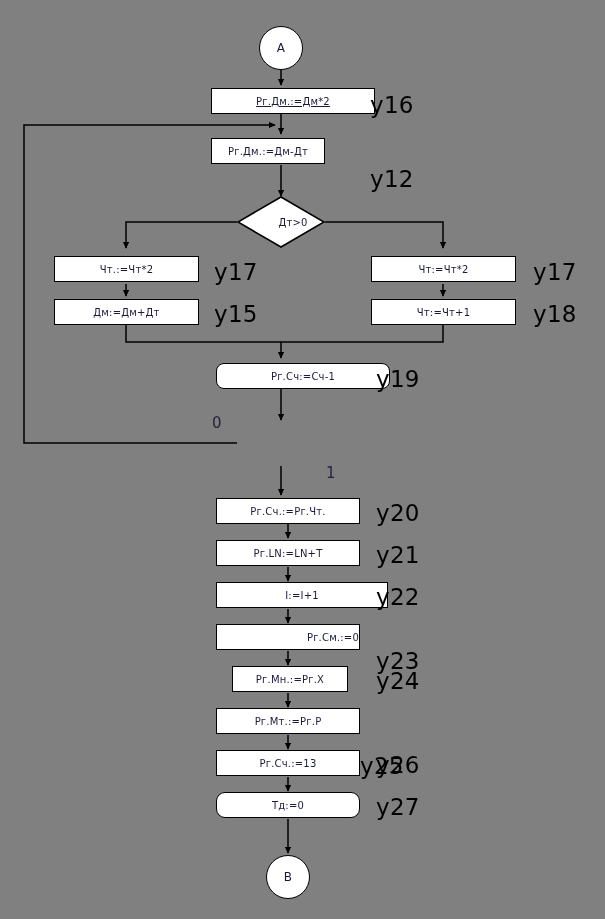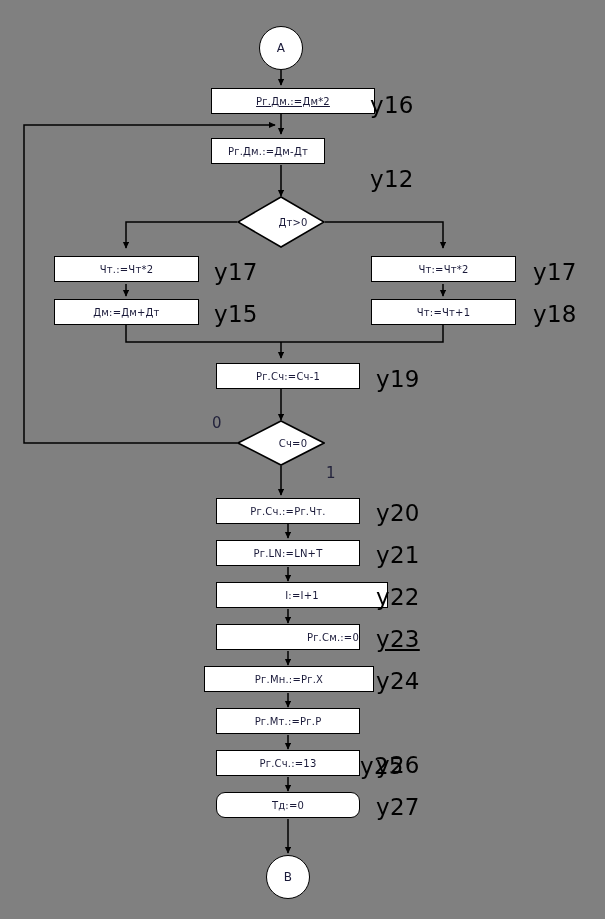--- a/index.html
+++ b/index.html
@@ -167,31 +167,25 @@
   <div class="node proc" style="left:371px; top:256px; width:145px;">
     <span>Чт:=Чт*2</span>
   </div>
   <div class="ylabel" style="left:533px; top:259px;">y17</div>
 
   <div class="node proc" style="left:371px; top:299px; width:145px;">
     <span>Чт:=Чт+1</span>
   </div>
   <div class="ylabel" style="left:533px; top:301px;">y18</div>
 
-  <div class="node proc" style="left:216px; top:363px; width:144px;">
+  <div class="node proc" style="left:216px; top:363px; width:174px;border-radius:8px;">
     <span>Рг.Сч:=Сч-1</span>
   </div>
   <div class="ylabel" style="left:376px; top:366px;">y19</div>
 
-  <div class="node decision" style="left:237px; top:420px; width:88px; height:46px;">
-    <svg width="88" height="46" viewBox="0 0 88 46" xmlns="http://www.w3.org/2000/svg">
-      <polygon points="44,1 87,23 44,45 1,23" fill="#ffffff" stroke="#000000" stroke-width="1.6"></polygon>
-    </svg>
-    <span class="dtext">Сч=0</span>
-  </div>
   <div class="edgelabel" style="left:212px; top:414px;">0</div>
   <div class="edgelabel" style="left:326px; top:464px;">1</div>
 
   <div class="node proc" style="left:216px; top:498px; width:144px;">
     <span>Рг.Сч.:=Рг.Чт.</span>
   </div>
   <div class="ylabel" style="left:376px; top:500px;">y20</div>
 
   <div class="node proc" style="left:216px; top:540px; width:144px;">
     <span>Рг.LN:=LN+T</span>
@@ -199,23 +193,23 @@
   <div class="ylabel" style="left:376px; top:542px;">y21</div>
 
   <div class="node proc" style="left:216px; top:582px; width:172px;">
     <span>I:=I+1</span>
   </div>
   <div class="ylabel" style="left:376px; top:584px;">y22</div>
 
   <div class="node proc" style="left:216px; top:624px; width:144px;justify-content:flex-end;">
     <span>Рг.См.:=0</span>
   </div>
-  <div class="ylabel" style="left:376px; top:626px;text-decoration:underline;">y23</div>
-
-  <div class="node proc" style="left:204px; top:666px; width:170px;">
+  <div class="ylabel" style="left:376px; top:648px;">y23</div>
+
+  <div class="node proc" style="left:232px; top:666px; width:116px;">
     <span>Рг.Мн.:=Рг.Х</span>
   </div>
   <div class="ylabel" style="left:376px; top:668px;">y24</div>
 
   <div class="node proc" style="left:216px; top:708px; width:144px;">
     <span>Рг.Мт.:=Рг.Р</span>
   </div>
   <div class="ylabel" style="left:360px; top:710px;margin-top:43px;">y25</div>
 
   <div class="node proc" style="left:216px; top:750px; width:144px;">

